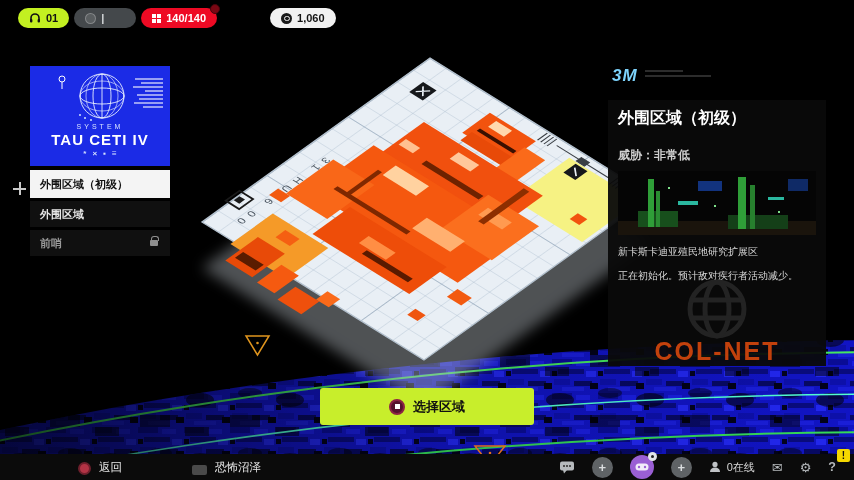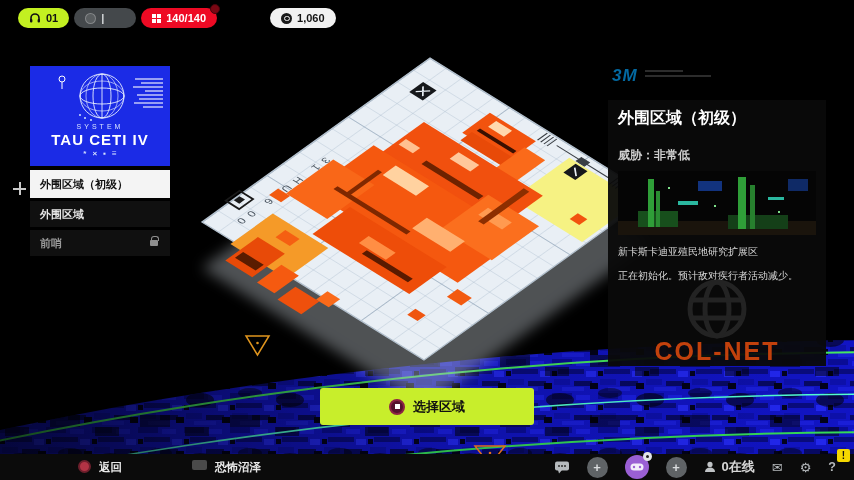--- a/index.html
+++ b/index.html
@@ -43,21 +43,21 @@
   .menu-item.locked { color:#9a9a9a; }
   .menu-item .spacer { flex:1; }
   .lock { width:8px; height:6px; background:#8f8f8f; border-radius:1px; position:relative; margin-right:2px; }
   .lock::before { content:""; position:absolute; left:1.2px; top:-4px; width:5.6px; height:4px;
      border:1.2px solid #8f8f8f; border-bottom:none; border-radius:3px 3px 0 0; }
   .pan-icon { position:absolute; left:13px; top:182px; width:13px; height:13px; z-index:21; }
   .pan-icon::before { content:""; position:absolute; left:5.5px; top:0; width:2px; height:13px; background:#c9c9c9; }
   .pan-icon::after  { content:""; position:absolute; top:5.5px; left:0; height:2px; width:13px; background:#c9c9c9; }
   
   .brand-logo { position:absolute; left:612px; top:66px; z-index:20; display:flex; align-items:flex-start; gap:7px; }
-  .brand-text { font-size:17px; font-weight:bold; font-style:italic; color:#0369a1; letter-spacing:1px; }
+  .brand-text { font-size:17px; font-weight:bold; font-style:italic; color:#7dd3fc; letter-spacing:1px; }
   .brand-lines { display:flex; flex-direction:column; gap:3px; margin-top:4px; }
   .brand-lines i { display:block; height:2px; background:#2c2c2c; }
   .info-panel { position:absolute; left:608px; top:100px; width:218px; height:266px;
      background:rgba(10,10,10,.95); z-index:20; padding:8px 10px; overflow:hidden; }
   .info-title { font-size:16px; font-weight:bold; color:#ffffff; }
   .info-threat { font-size:12px; font-weight:bold; color:#cfcfcf; margin-top:18px; }
   .info-thumb { margin-top:7px; width:198px; height:64px; display:block; }
   .info-desc { font-size:10px; color:#d8d8d8; margin-top:10px; line-height:1.35; }
   .watermark { position:absolute; left:0; right:0; top:168px; bottom:0; display:flex;
      flex-direction:column; align-items:center; justify-content:flex-end; pointer-events:none; }
@@ -66,31 +66,31 @@
   .select-button { position:absolute; left:320px; top:388px; width:214px; height:37px;
      background:#c8ee2b; border-radius:3px; z-index:25; display:flex; align-items:center; justify-content:center; gap:8px; }
   .select-icon { width:16px; height:16px; border-radius:50%; background:#55122e; border:2px solid #8c2344;
      display:flex; align-items:center; justify-content:center; }
   .select-icon i { width:5px; height:5px; background:#fff; display:block; }
   .select-label { font-size:13px; font-weight:bold; color:#101010; }
   
   .bottom-bar { position:absolute; left:0; bottom:0; width:854px; height:26px; background:#0b0b0b;
      z-index:40; display:flex; align-items:center; }
   .bb-left { display:flex; align-items:center; gap:26px; padding-left:34px; }
-  .bb-item { display:flex; align-items:flex-start; gap:8px; font-size:11.5px; font-weight:bold; color:#e8e8e8;padding-left:44px; }
+  .bb-item { display:flex; align-items:flex-end; gap:8px; font-size:11.5px; font-weight:normal; color:#e8e8e8;padding-left:44px; }
   .back-icon { width:13px; height:13px; border-radius:50%; background:#b23345; border:2px solid #6e1f2c; }
   .hide-icon { width:15px; height:10px; border-radius:2px; background:#4a4a4a; }
   .bb-right { margin-left:auto; display:flex; align-items:center; gap:17px; padding-right:18px; }
   .circle-btn { width:21px; height:21px; border-radius:50%; background:#5f6366; color:#d9dcde;
      font-size:13px; font-weight:bold; display:flex; align-items:center; justify-content:center; }
   .circle-btn.purple { width:24px; height:24px; background:#9a5fd4; position:relative; }
   .purple-badge { position:absolute; right:-3px; top:-3px; width:9px; height:9px; border-radius:50%;
      background:#e2e5e8; display:flex; align-items:center; justify-content:center; }
   .purple-badge i { width:3px; height:3px; background:#222; border-radius:50%; }
-  .online { display:flex; align-items:center; gap:6px; font-size:13px; color:#d7d7d7; font-weight:bold; }
+  .online { display:flex; align-items:center; gap:6px; font-size:11px; color:#d7d7d7; font-weight:normal; }
   .glyph { color:#b6babd; font-size:13px; }
   .help { color:#b6babd; font-size:12.5px; font-weight:bold; }
   .alert-badge { position:absolute; right:4px; bottom:18px; width:13px; height:13px; z-index:45;
      background:#f5d800; color:#111; font-size:10px; font-weight:bold; display:flex;
      align-items:center; justify-content:center; border-radius:2px; }
   
   .planet-svg { position:absolute; left:0; top:325px; z-index:1; }
   .map-svg { position:absolute; left:0; top:0; z-index:5; }
 </style>
 </head>

